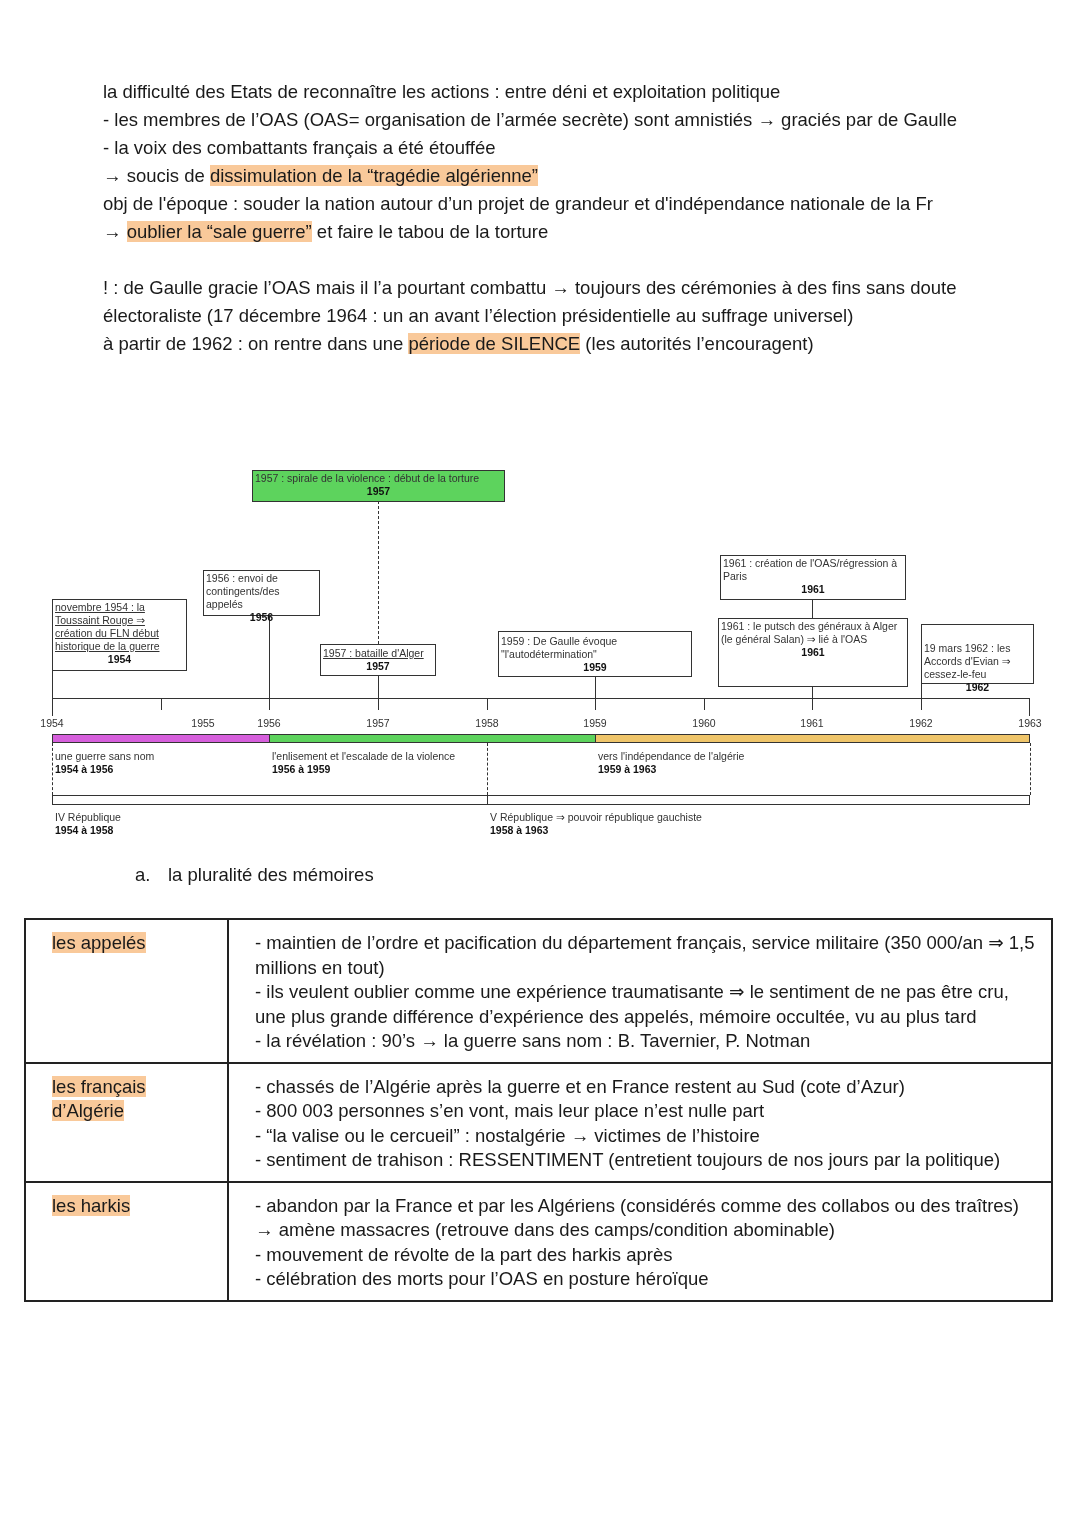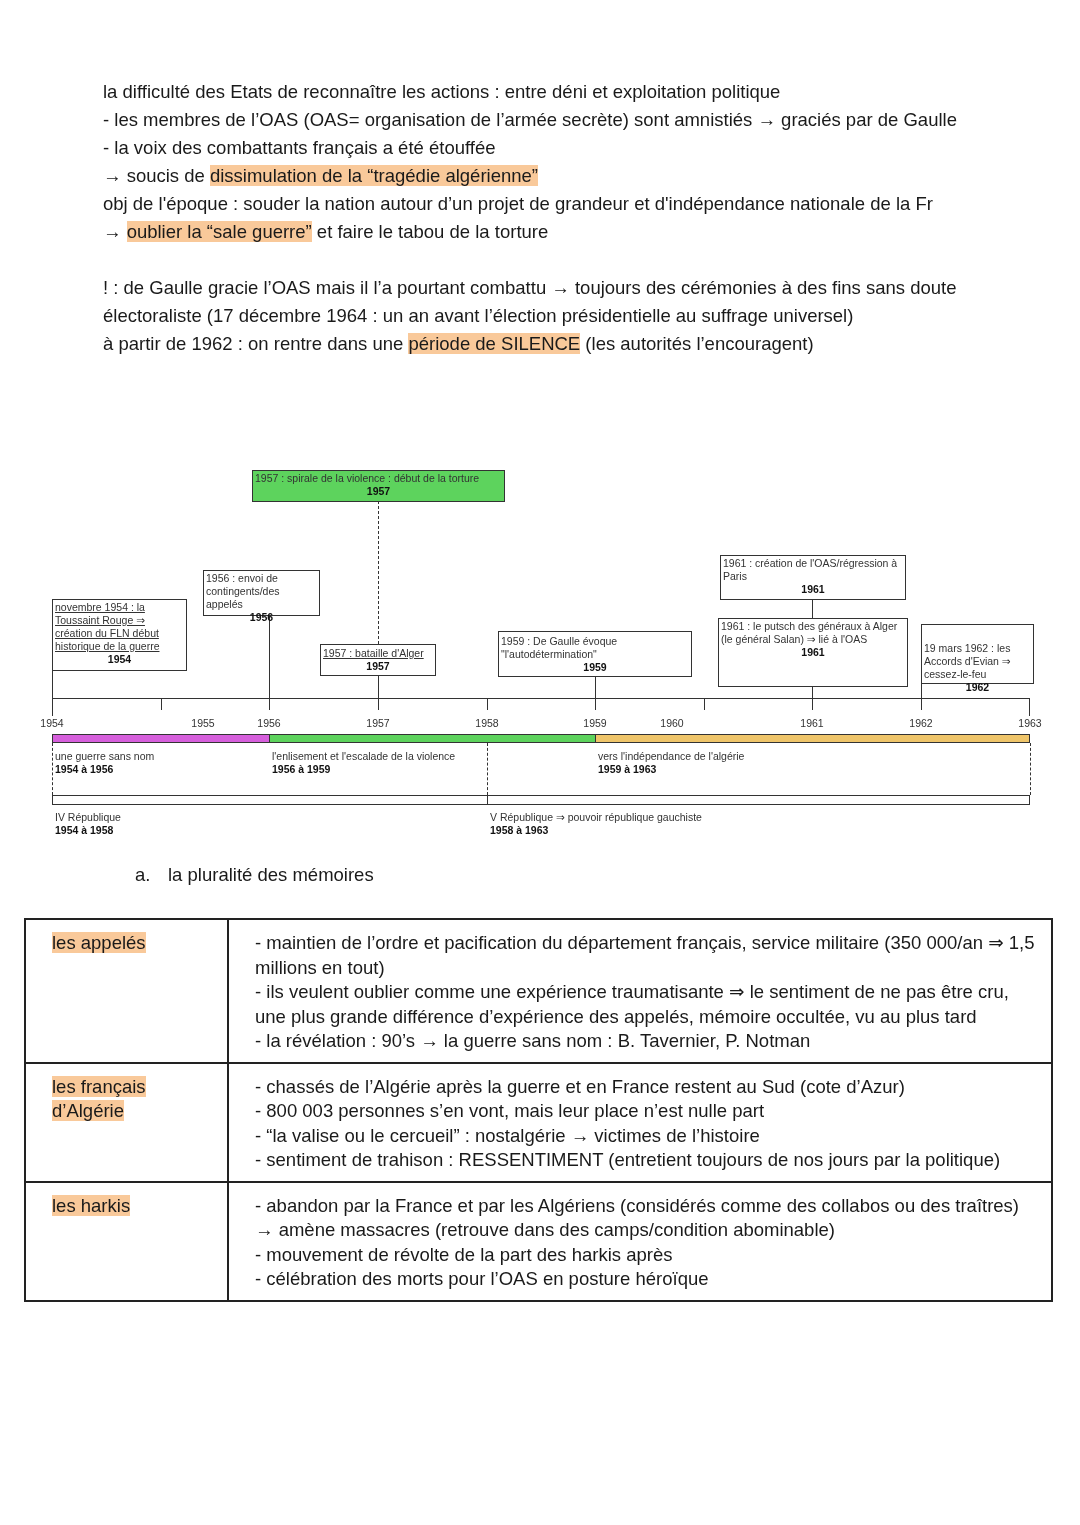--- a/index.html
+++ b/index.html
@@ -108,21 +108,21 @@
   <div class="tick" style="left:704px;"></div>
   <div class="tick" style="left:812px;"></div>
   <div class="tick" style="left:921px;"></div>
 
   <span class="tlabel" style="left:52px;">1954</span>
   <span class="tlabel" style="left:161px;margin-left:42px;">1955</span>
   <span class="tlabel" style="left:269px;">1956</span>
   <span class="tlabel" style="left:378px;">1957</span>
   <span class="tlabel" style="left:487px;">1958</span>
   <span class="tlabel" style="left:595px;">1959</span>
-  <span class="tlabel" style="left:672px;text-align:center;">1960</span>
+  <span class="tlabel" style="left:704px;text-align:center;">1960</span>
   <span class="tlabel" style="left:812px;">1961</span>
   <span class="tlabel" style="left:921px;">1962</span>
   <span class="tlabel" style="left:1030px;">1963</span>
 
   <div class="bar" style="left:52px; width:218px; background:#d65fdc;"></div>
   <div class="bar" style="left:269px; width:327px; background:#5dd35d;"></div>
   <div class="bar" style="left:595px; width:435px; background:#efc56a;"></div>
 
   <div class="vdash" style="left:52px; top:743px; height:52px;"></div>
   <div class="vdash" style="left:487px; top:743px; height:52px;"></div>

